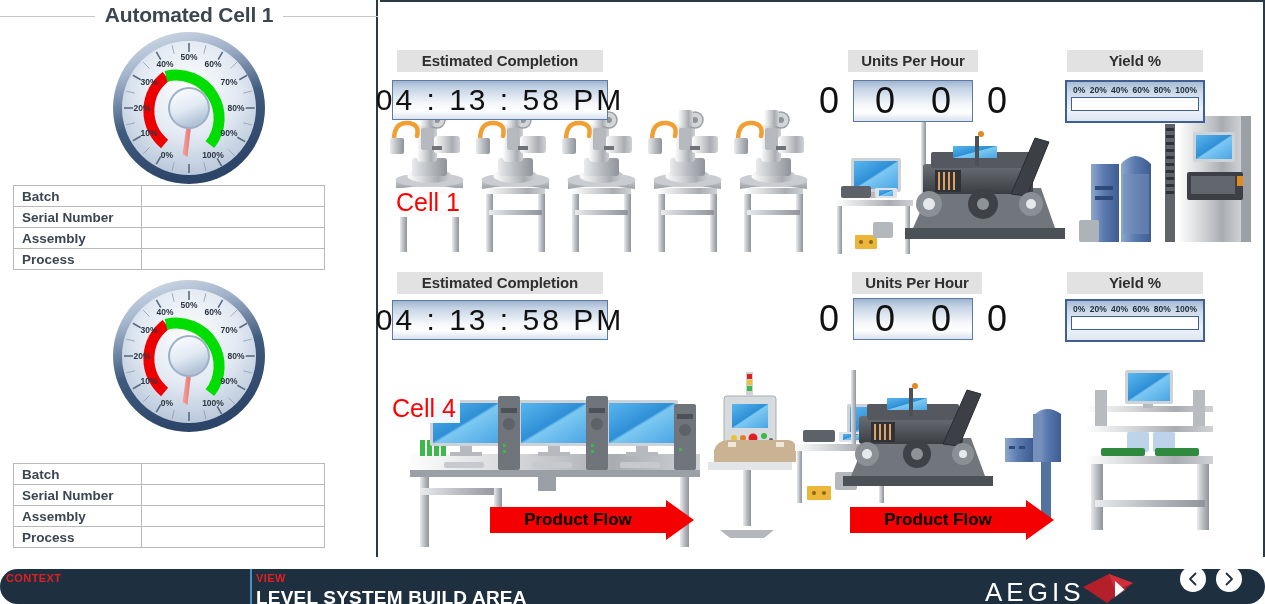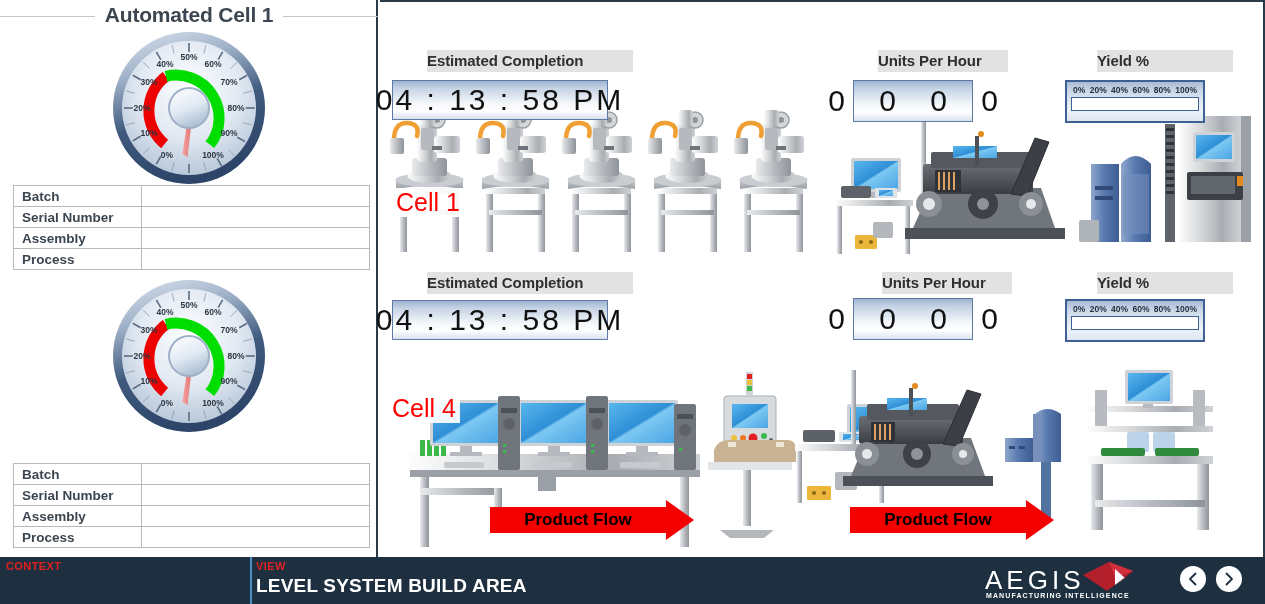--- a/index.html
+++ b/index.html
@@ -29,52 +29,52 @@
     padding: 0 10px; white-space: nowrap; letter-spacing: -0.2px;
   }
 
   
   .gauge-wrap { position: relative; height: 158px; display: flex; justify-content: center; align-items: flex-start; }
   .gauge { position: relative; width: 156px; height: 156px; }
 
   
   .kv-table {
     position: absolute; left: 13px; right: 8px; bottom: 8px;
-    border-collapse: collapse; width: 357px; background: #fff;
+    border-collapse: collapse; width: 312px; background: #fff;
   }
   .kv-table tr { height: 21px; }
   .kv-table td { border: 1px solid #b9b9b9; font-size: 13.5px; color: #3c4650; font-weight: bold; }
   .kv-key { width: 128px; padding-left: 8px; }
   .kv-val { background: #fff; }
 
   
   #main {
     position: absolute; left: 380px; top: 0; width: 885px; height: 557px;
     background: #fff; border-top: 2px solid #2a3a47; border-right: 2px solid #2a3a47;
   }
   .cell-row { position: absolute; left: 0; width: 885px; }
   #row-1 { top: 0; height: 268px; }
   #row-2 { top: 268px; height: 289px; }
 
   
   .w-label {
     position: absolute; background: #e2e2e2; color: #2f2f2f;
-    font-size: 15px; font-weight: bold; text-align: left;
-    line-height: 22px; height: 22px; letter-spacing: -0.1px; margin-left: 30px;
+    font-size: 15px; font-weight: bold; text-align: center;
+    line-height: 22px; height: 22px; letter-spacing: -0.1px;
   }
   
   .w-value {
     position: absolute;
     background: linear-gradient(to bottom, #9fb4d0 0%, #c3d2e4 18%, #f3f6fa 58%, #ffffff 78%, #d9e2ee 100%);
     border: 1px solid #5d7aa5;
     display: flex; align-items: center; justify-content: center;
     color: #111; white-space: nowrap;
   }
   .lcd-time { font-size: 30px; letter-spacing: 3px; font-weight: normal; }
-  .lcd-count { font-size: 30px; letter-spacing: 13px; padding-left: 13px; font-weight: normal; }
+  .lcd-count { font-size: 36px; letter-spacing: 13px; padding-left: 13px; font-weight: normal; }
 
   
   .yield-box {
     position: absolute;
     background: linear-gradient(to bottom, #a9bcd4 0%, #ccd9e8 25%, #eef3f9 70%, #dde6f1 100%);
     border: 2px solid #3f6095; padding: 3px 4px 5px 4px;
   }
   .yield-scale {
     display: flex; justify-content: space-between;
     font-size: 8.5px; font-weight: bold; color: #22303f;
@@ -99,22 +99,22 @@
   }
   .flow-body span { font-size: 17px; font-weight: bold; color: #000; white-space: nowrap; }
   .flow-head {
     position: absolute; top: 0; width: 0; height: 0;
     border-top: 20px solid transparent; border-bottom: 20px solid transparent;
     border-left: 28px solid #f40000;
   }
 
   
   #statusbar {
-    position: absolute; left: 0; bottom: 0; width: 1265px; height: 47px;
-    background: #1e3040; display: flex; align-items: stretch;
+    position: absolute; left: 0; bottom: 0; width: 1265px; height: 35px;
+    background: #1e3040; display: flex; align-items: stretch; border-radius: 20px;
   }
   .sb-seg { position: relative; padding: 3px 0 0 6px; }
   #sb-context { width: 250px; }
   #sb-view { width: 710px; border-left: 2px solid #4a90c4; padding-left: 4px; }
   .sb-small { font-size: 11px; color: #e02020; font-weight: bold; letter-spacing: 0.4px; }
   .sb-big { font-size: 19px; color: #ffffff; font-weight: bold; letter-spacing: 0.2px; margin-top: 3px; }
 
   #sb-logo { position: absolute; left: 985px; top: 4px; width: 150px; height: 42px; }
   .logo-word {
     position: absolute; left: 0; top: 4px; font-size: 26px; letter-spacing: 4px;

